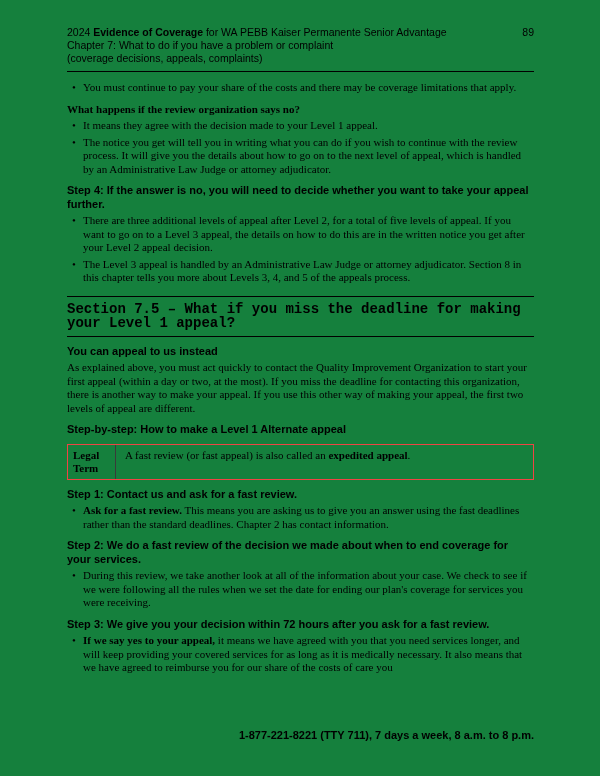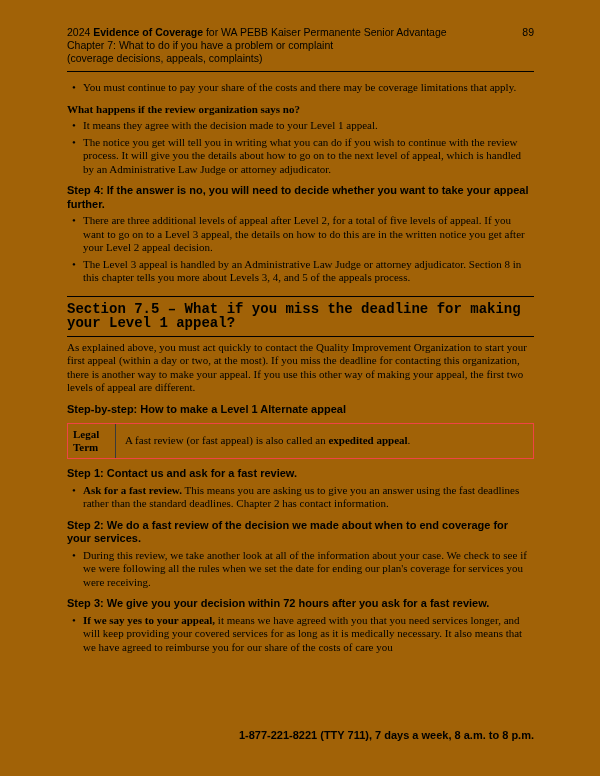--- a/index.html
+++ b/index.html
@@ -4,38 +4,38 @@
 <style>
   * { box-sizing: border-box; }
   html, body { margin: 0; padding: 0; }
   body {
     width: 600px; height: 776px; background: #ffffff;
     font-family: "Liberation Serif", serif;
     font-size: 11px; line-height: 13.5px; color: #000;
   }
   .page {
     position: relative; width: 600px; height: 776px;
-    overflow: hidden; padding: 26px 66px 0 67px; background: #a16207;
+    overflow: hidden; padding: 26px 66px 0 67px; background: #15803d;
   }
   .hdr { font-family: "Liberation Sans", sans-serif; font-size: 10.5px; line-height: 13px; }
   .hdr-row { display: flex; justify-content: space-between; }
   .hdr-rule { border: none; border-top: 1.5px solid #000; margin: 6px 0 0 0; }
   .content { margin-top: 9px; }
   .h-sans { font-family: "Liberation Sans", sans-serif; font-weight: bold; font-size: 11px; line-height: 13.5px; margin: 8px 0 3px; }
   .h-serif { font-weight: bold; margin: 8px 0 3px; }
   .bullet { display: flex; margin: 3px 0; }
   .dot { width: 16px; padding-left: 5px; flex: none; }
   .btxt { flex: 1; }
   .para { margin: 3px 0; }
   .section-block { margin: 11px 0 4px; }
   .section-rule { border: none; border-top: 1px solid #000; margin: 0; }
   .section-title { font-family: Liberation Mono, monospace; font-weight: bold; font-size: 14px; line-height: 14px; padding: 5px 0 6px; }
   .legal-box { display: flex; border: 1px solid #ef4444; margin: 7px 0 8px; }
   .legal-label { width: 48px; flex: none; border-right: 1px solid #3a3a3a; padding: 4px 5px; font-weight: bold; line-height: 13px; }
-  .legal-text { flex: 1; display: flex; align-items: center; padding: 4px 9px; }
+  .legal-text { flex: 1; display: flex; align-items: flex-start; padding: 4px 9px; }
   .footer {
     position: absolute; top: 729px; right: 66px;
     font-family: "Liberation Sans", sans-serif; font-weight: bold; font-size: 11px; text-align: right;
   }
   b { font-weight: bold; }
 </style>
 </head>
 <body>
 
 <div class="page">
@@ -80,20 +80,21 @@
       <span class="dot">•</span>
       <span class="btxt">The Level 3 appeal is handled by an Administrative Law Judge or attorney adjudicator. Section 8 in this chapter tells you more about Levels 3, 4, and 5 of the appeals process.</span>
     </div>
 
     <div class="section-block">
       <hr class="section-rule">
       <div class="section-title">Section 7.5 – What if you miss the deadline for making your Level 1 appeal?</div>
       <hr class="section-rule">
     </div>
 
+    <div class="h-sans">You can appeal to us instead</div>
 
     <div class="para">As explained above, you must act quickly to contact the Quality Improvement Organization to start your first appeal (within a day or two, at the most). If you miss the deadline for contacting this organization, there is another way to make your appeal. If you use this other way of making your appeal, the first two levels of appeal are different.</div>
 
     <div class="h-sans">Step-by-step: How to make a Level 1 Alternate appeal</div>
 
     <div class="legal-box">
       <div class="legal-label">Legal Term</div>
       <div class="legal-text">
         <span><span>A fast review (or fast appeal) is also called an </span><b>expedited appeal</b><span>.</span></span>
       </div>

